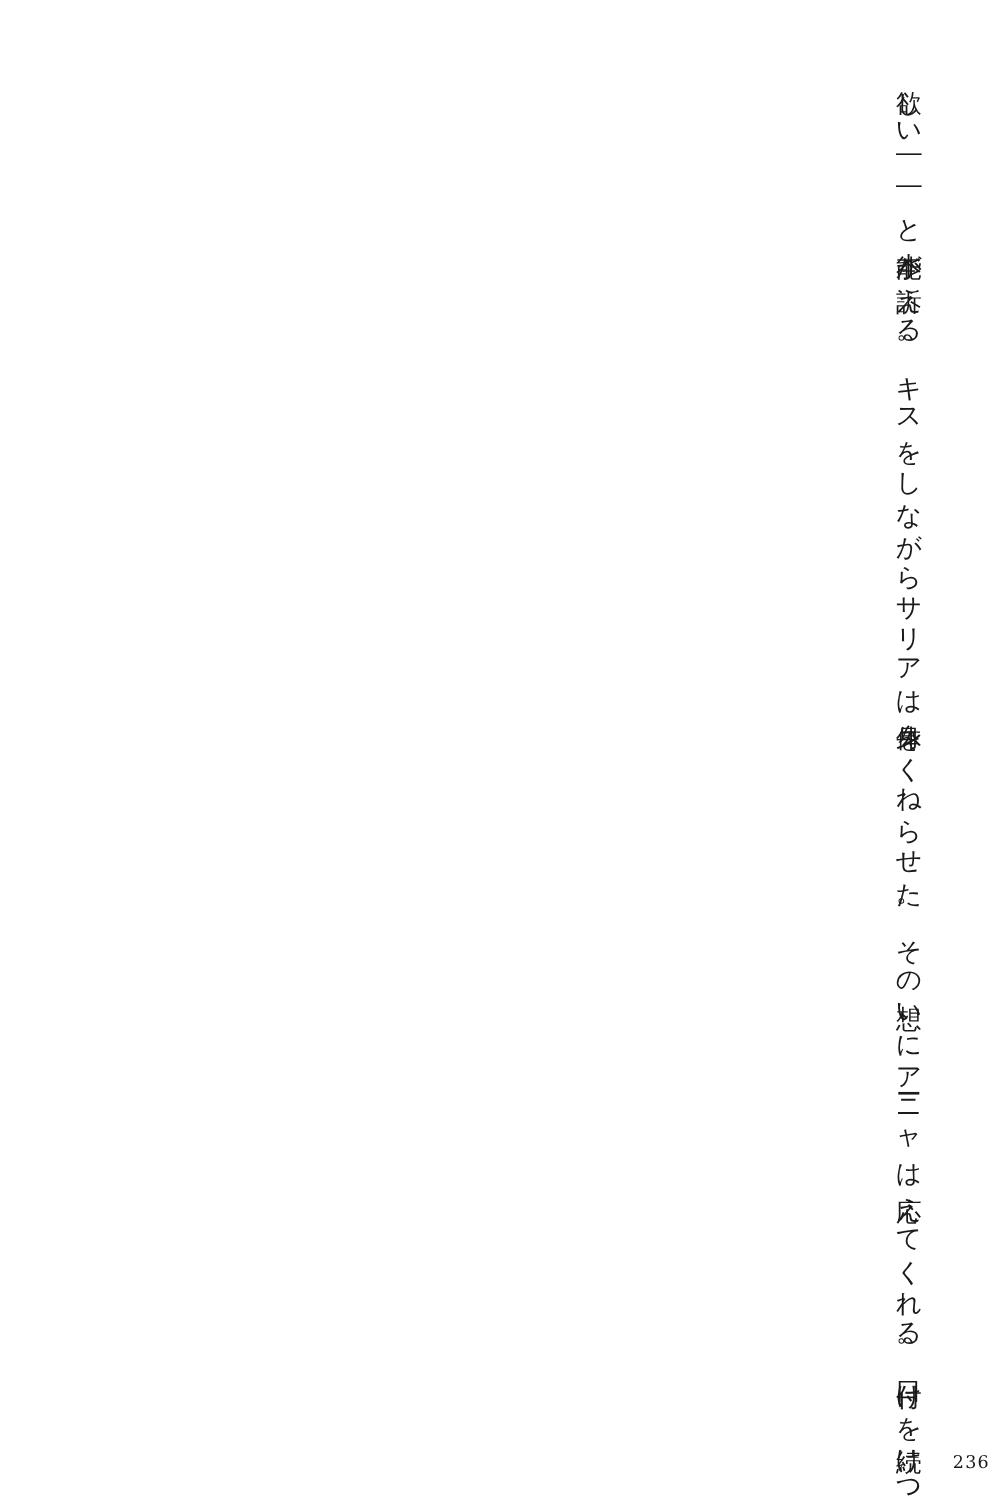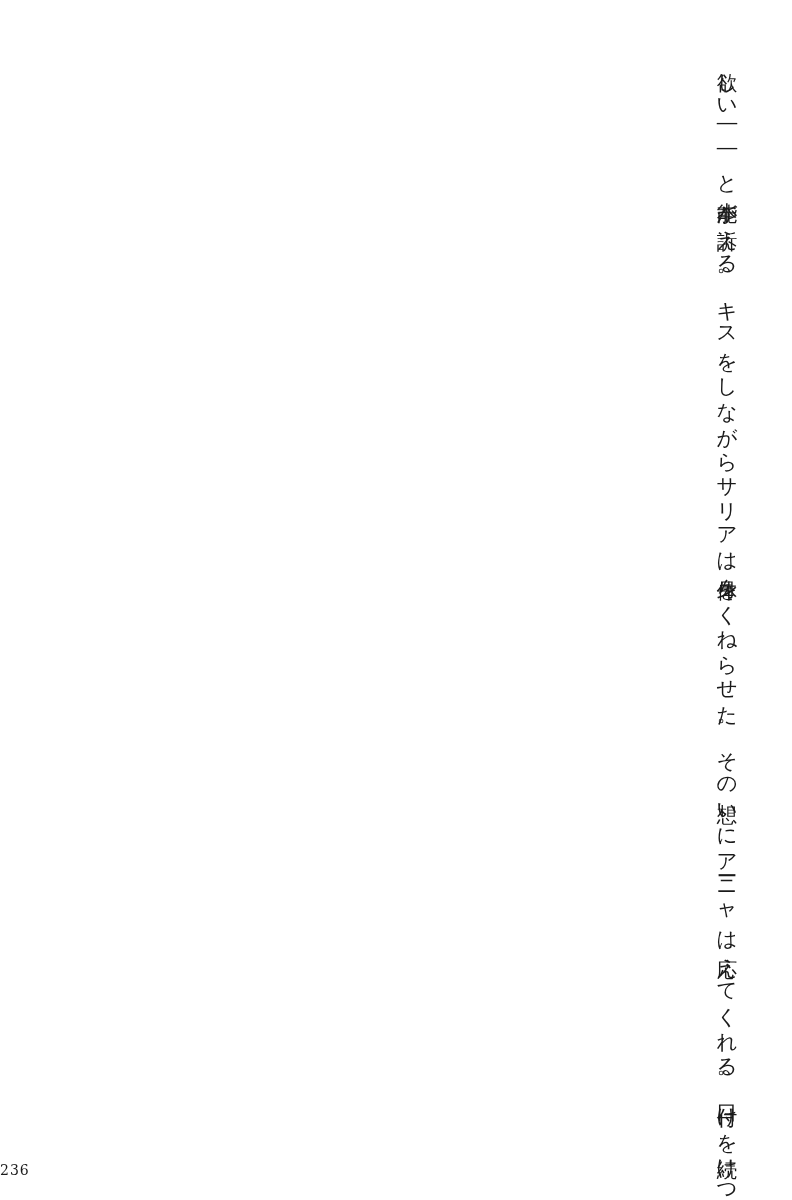--- a/index.html
+++ b/index.html
@@ -49,21 +49,21 @@
     flex: 0 0 42px;
     white-space: nowrap;
     overflow: visible;
     font-feature-settings: "vert" 1, "vkna" 1;
   }
   .page-number {
     position: absolute;
     bottom: 22px;
     left: 0;
     width: 100%;
-    text-align: left;
+    text-align: right;
     font-size: 14px;
     letter-spacing: 1px;
     font-family: "DejaVu Serif", "Liberation Serif", serif;
     color: #1a1a1a;
     margin-top: 41px;
   }
 </style>
 </head>
 <body>
 

